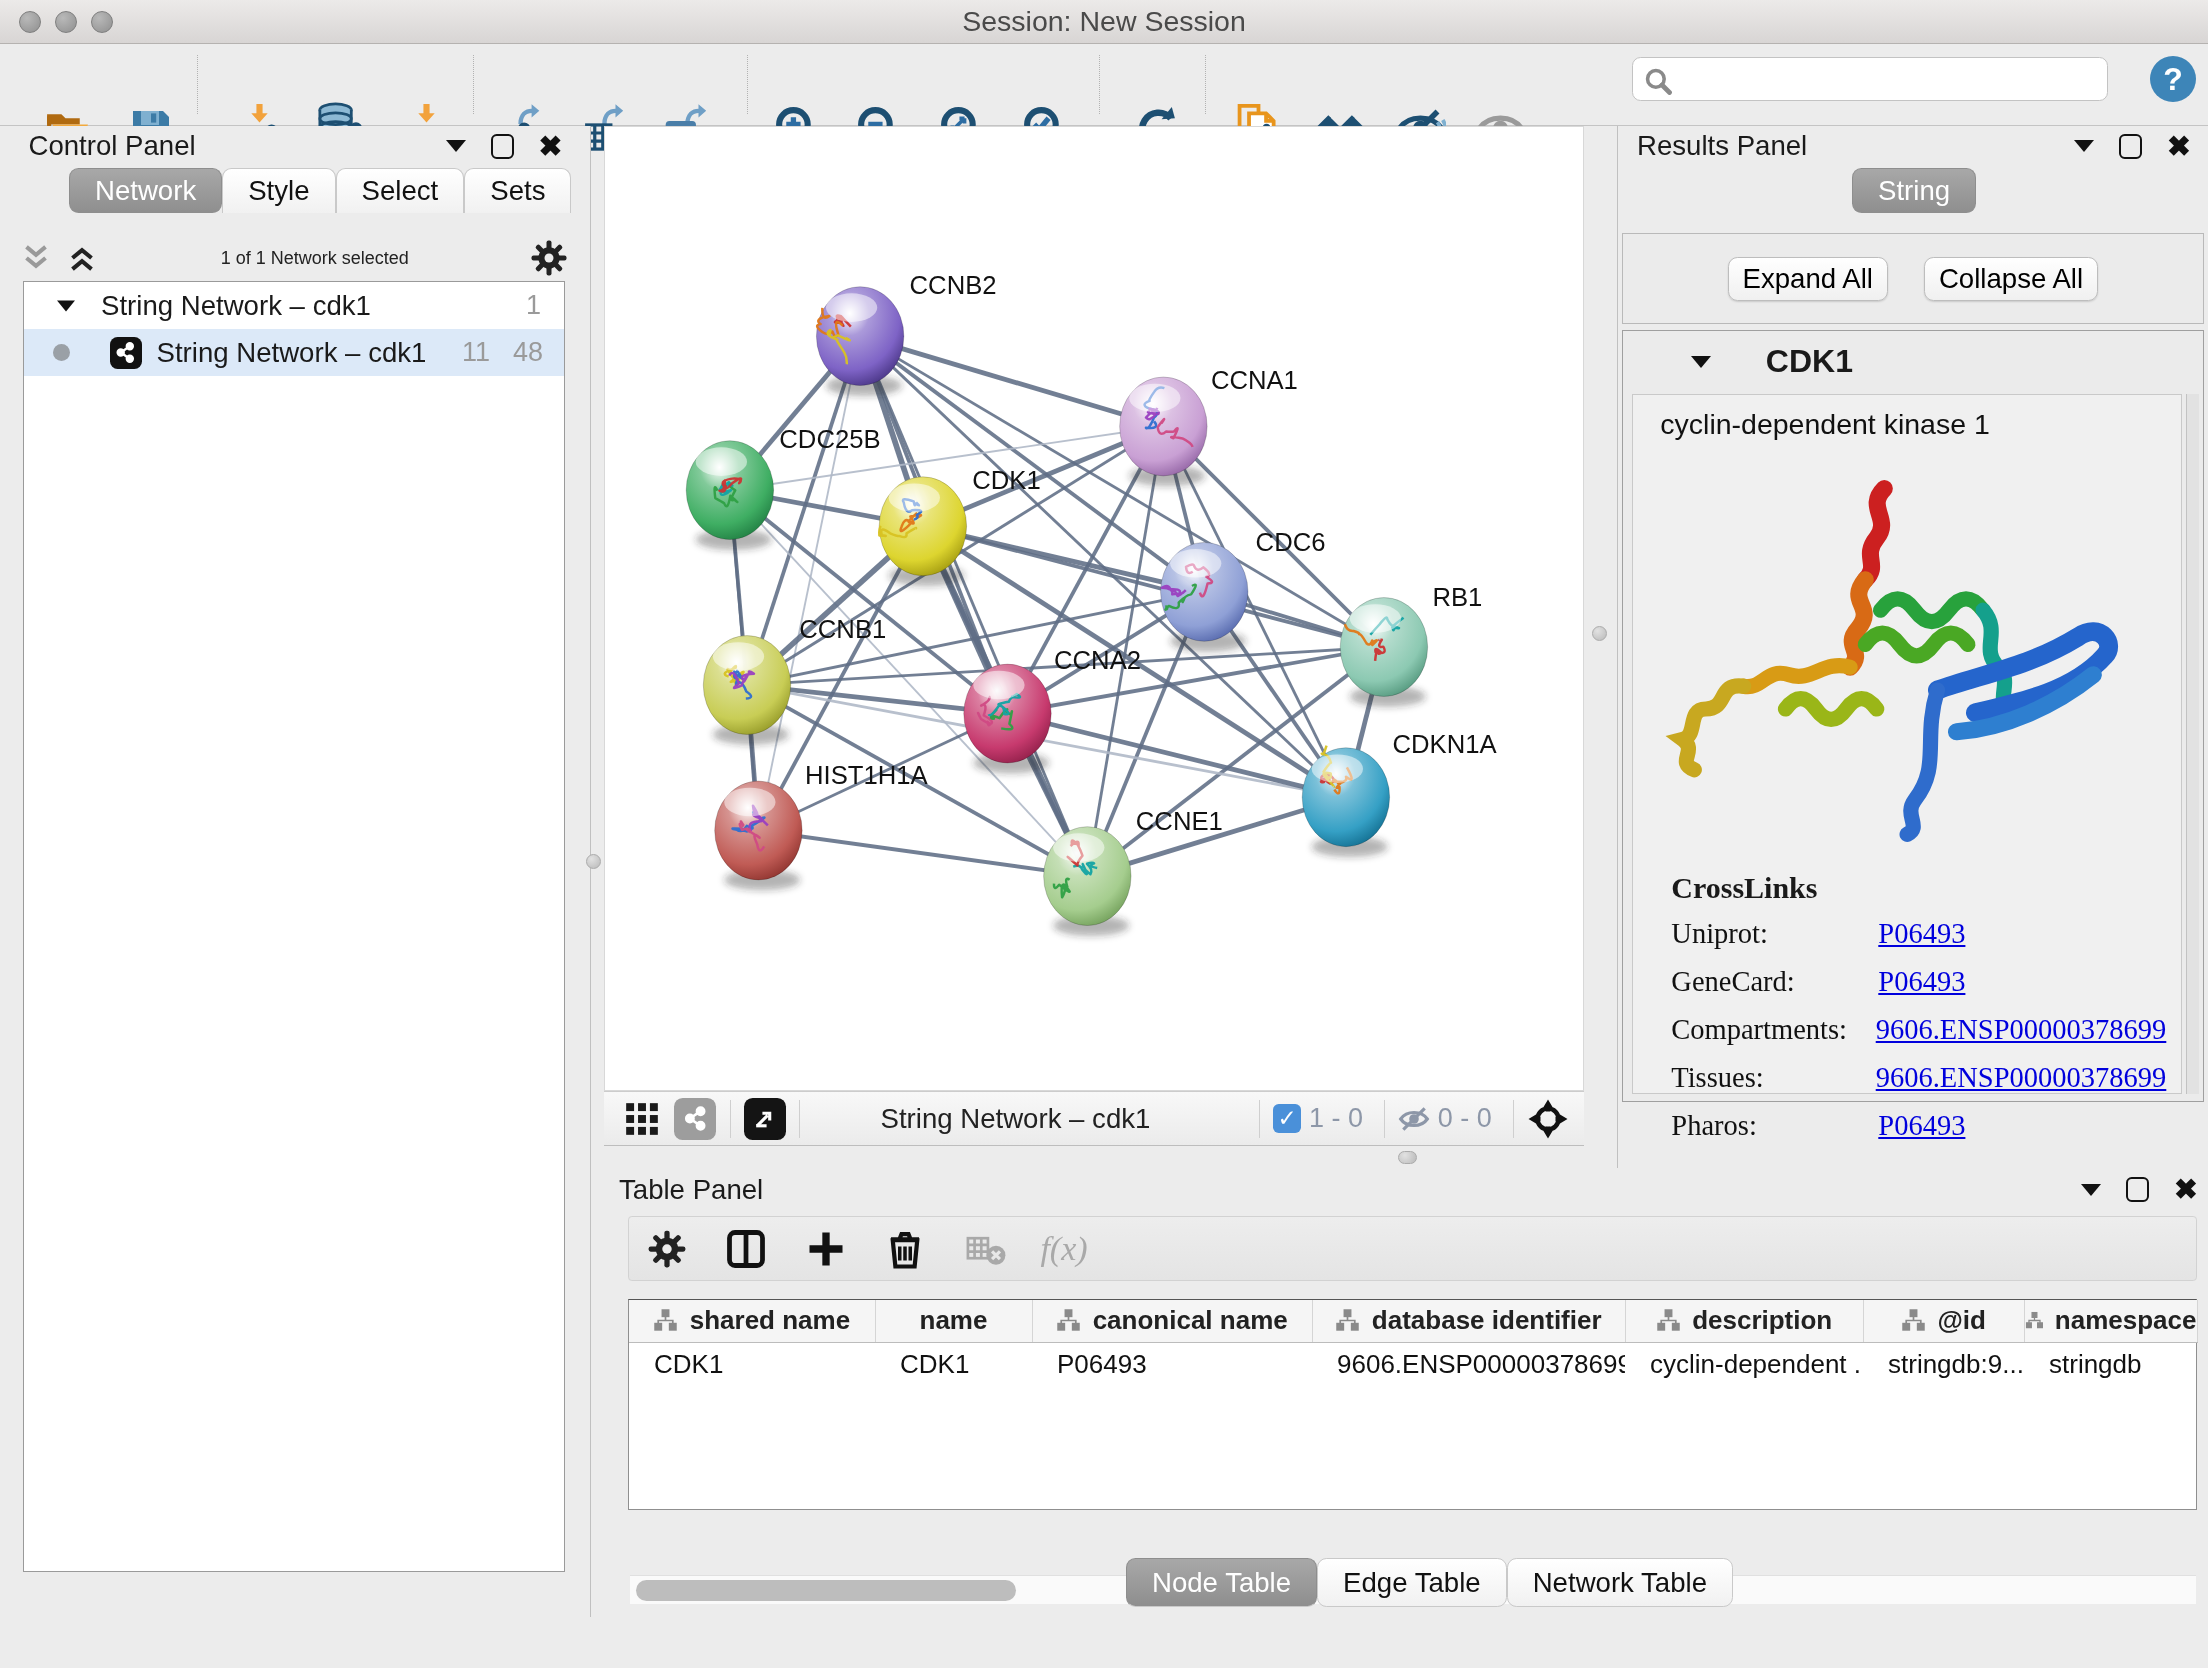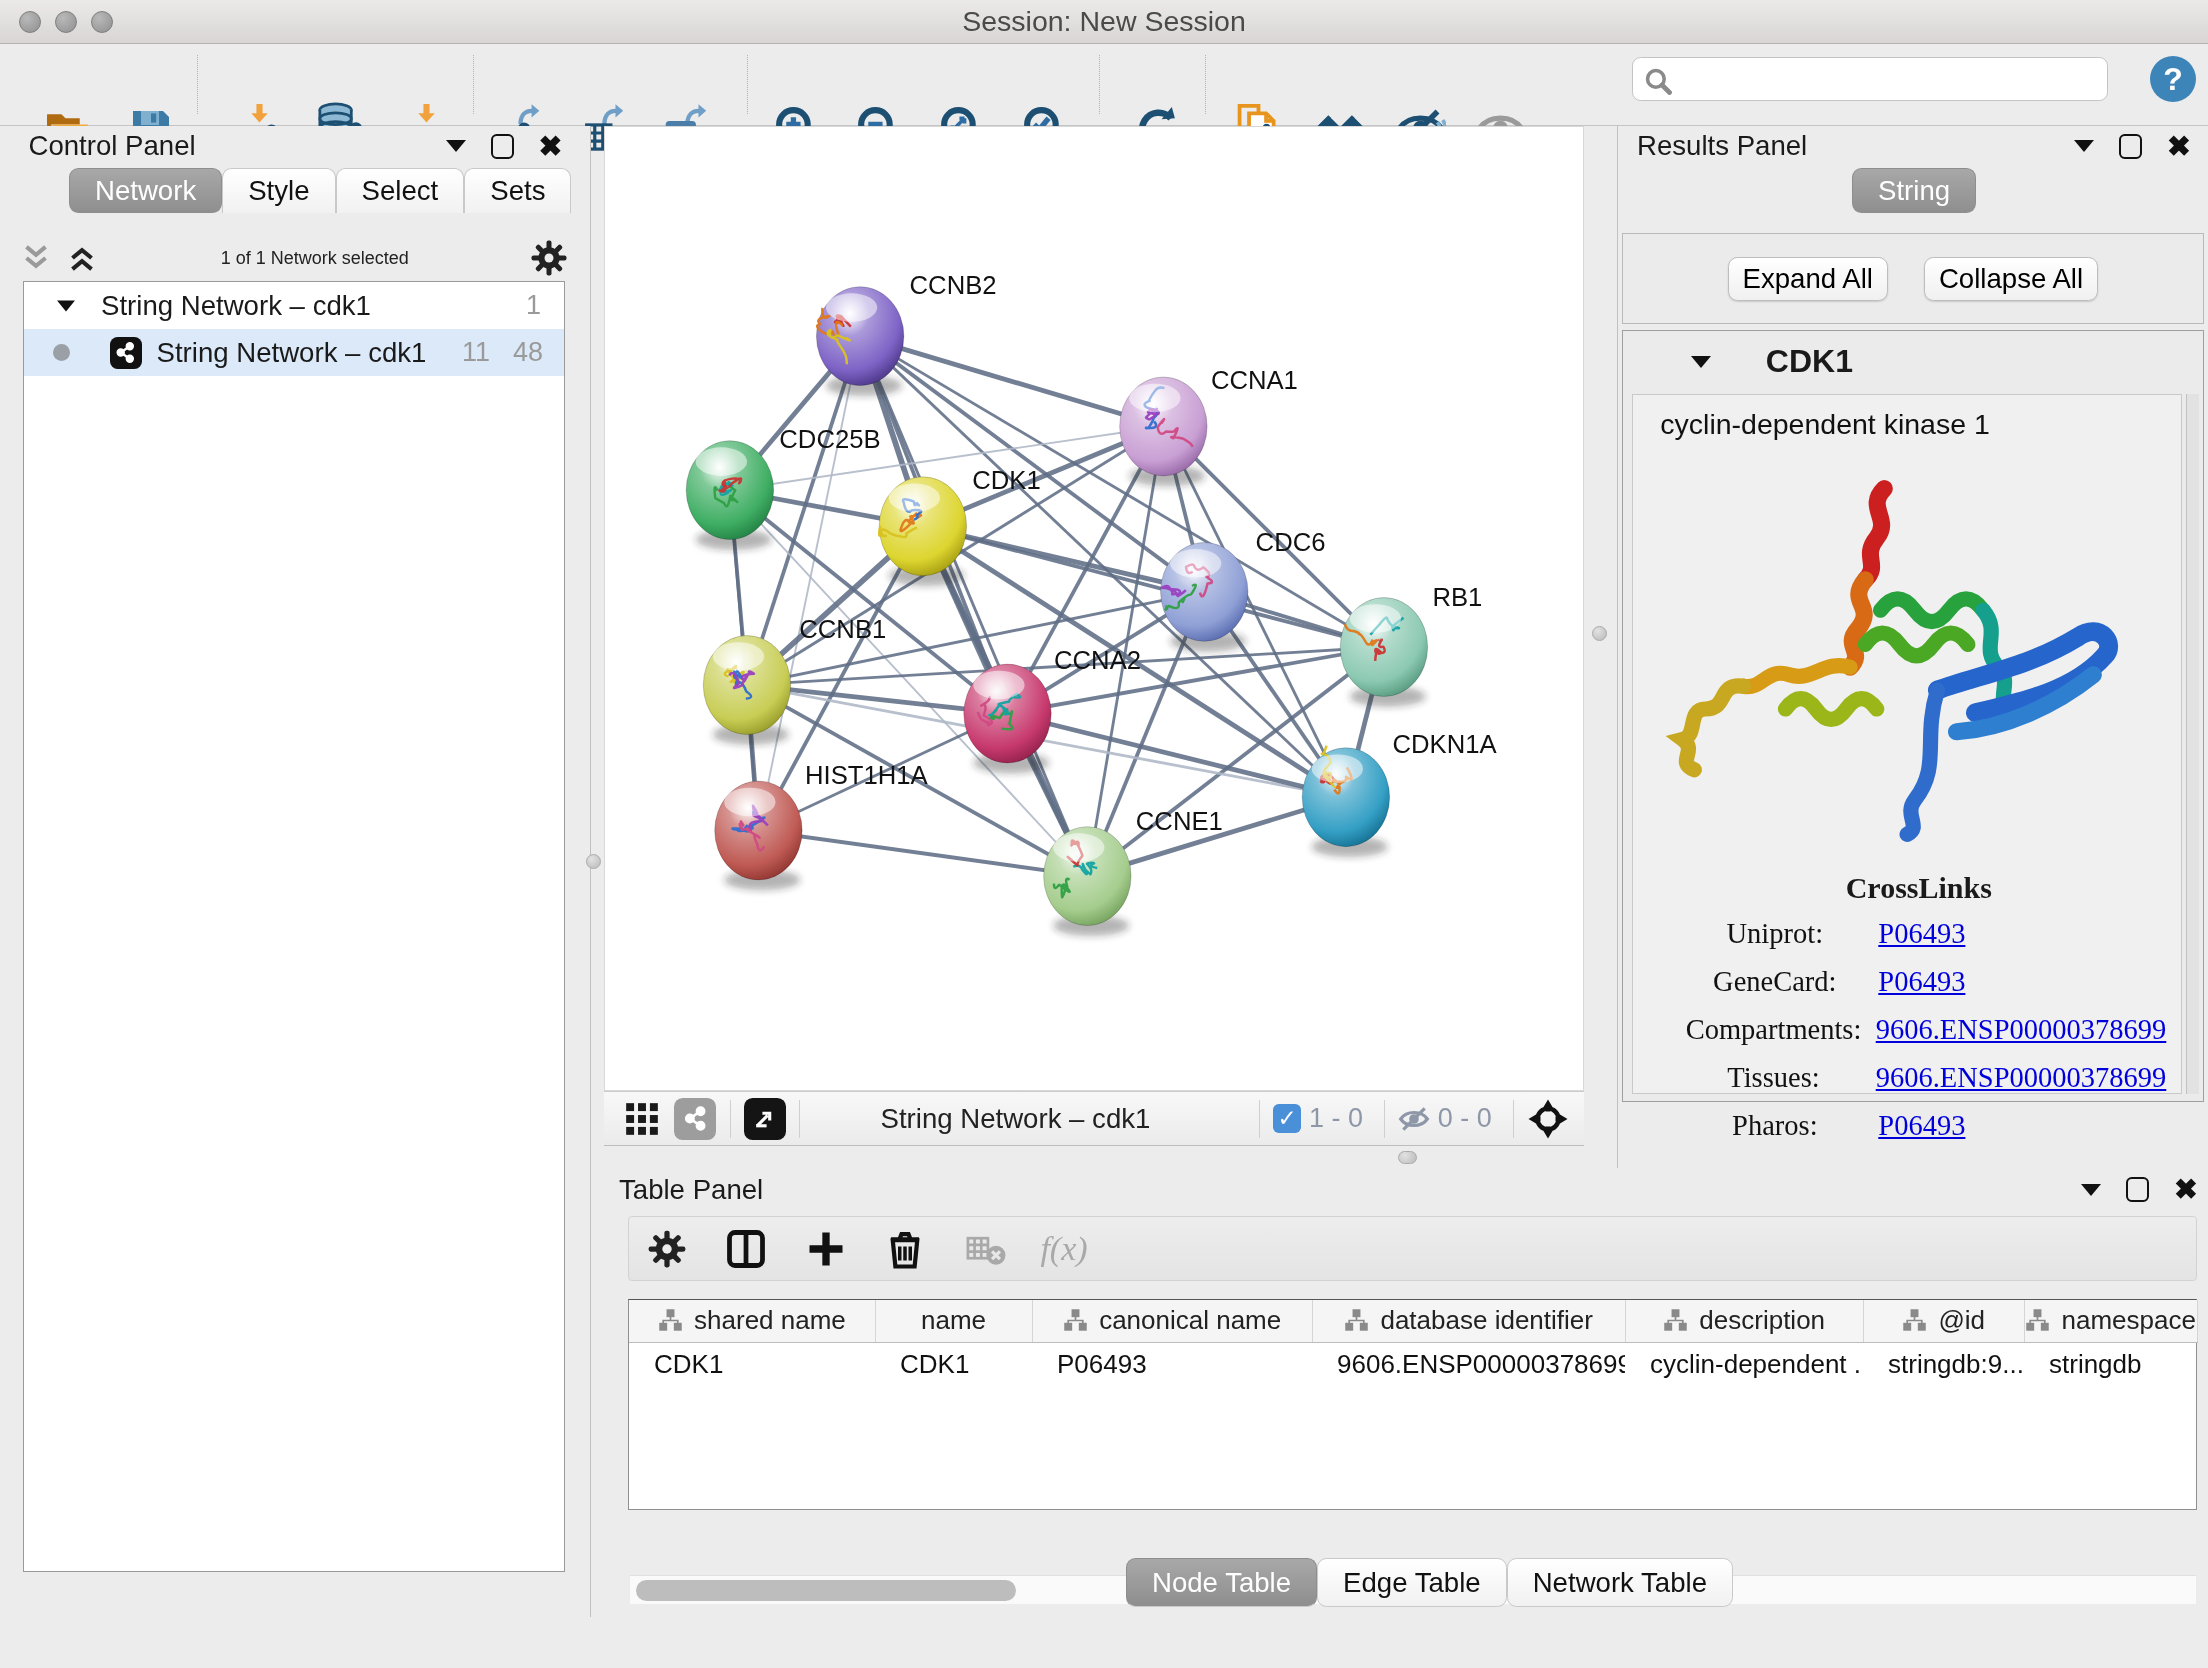--- a/index.html
+++ b/index.html
@@ -89,21 +89,21 @@
     justify-content:center; gap:36px; }
   .rp-btn { height:44px; padding:0 14px; background:linear-gradient(#ffffff,#f0f0f0);
     border:1px solid #bdbdbd; border-radius:9.5px; font-size:27.6px; display:flex;
     align-items:center; box-shadow:0 1px 1.9px rgba(0,0,0,.15); }
   #rp-frame2 { position:absolute; left:3.8px; top:204px; width:582px; height:772px;
     background:#ebebeb; border:1px solid #9f9f9f; }
   #cdk1-head { position:absolute; left:0; top:0; width:580px; height:61px; display:flex;
     align-items:center; gap:55px; padding-left:68px; }
   #cdk1-head .t { font-size:32px; font-weight:bold; }
   #cdk1-body { position:absolute; left:9.5px; top:63px; width:550px; height:700px;
-    background:#f0f0f0; border:1px solid #c9c9c9;text-align:center; }
+    background:#f0f0f0; border:1px solid #c9c9c9; }
   #cdk1-desc { position:absolute; left:27px; top:13.3px; font-size:28.5px; color:#111; }
   #protein-img { position:absolute; left:19px; top:67px; }
   #crosslinks { position:absolute; left:38px; top:476px; width:495px;
     font-family:"Liberation Serif", serif; }
   #crosslinks .cl-title { font-size:30px; font-weight:bold; margin-bottom:13.3px; }
   .cl-row { display:flex; margin-bottom:16px; font-size:28.5px; }
   .cl-row .lbl { width:207px; color:#111; }
   .cl-row .lnk { color:#0000dd; text-decoration:underline; }
   #rp-scroll { position:absolute; right:3.8px; top:63px; width:13.3px; height:700px;
     background:#e2e2e2; border-left:1px solid #c2c2c2; }
@@ -114,21 +114,21 @@
     align-items:center; justify-content:space-between; }
   #tp-toolbar { position:absolute; left:36px; top:48px; width:1569px; height:65px;
     background:linear-gradient(#ededed,#e4e4e4); border:1px solid #d2d2d2; border-radius:3.8px;
     display:flex; align-items:center; gap:28.5px; padding-left:12px; }
   #tp-toolbar .ticn { width:51px; height:51px; display:flex; align-items:center; justify-content:center; }
   #fx-label { font-family:"Liberation Serif", serif; font-style:italic; font-size:34px; color:#a9a9a9; }
   #data-table { position:absolute; left:36px; top:131px; width:1569px; height:211px;
     background:#fff; border:1px solid #8f8f8f; border-top:1.9px solid #555; }
   #data-table table { border-collapse:collapse; width:1567px; table-layout:fixed; }
   #data-table th { height:42px; background:#f5f5f5; border-right:1px solid #d5d5d5;
-    border-bottom:1px solid #bcbcbc; font-size:26px; font-weight:normal; color:#222; }
+    border-bottom:1px solid #bcbcbc; font-size:26px; font-weight:bold; color:#222; }
   #data-table th .hwrap { display:flex; align-items:center; justify-content:center; gap:11.4px;
     overflow:hidden; white-space:nowrap; }
   #data-table td { height:44px; font-size:26px; color:#111; padding-left:25px;
     overflow:hidden; white-space:nowrap; }
   #hscroll { position:absolute; left:38px; top:407px; width:1566px; height:28.5px;
     background:#fafafa; border-top:1px solid #e0e0e0; }
   #hscroll .thumb { position:absolute; left:5.7px; top:3.8px; width:380px; height:21px;
     border-radius:10.5px; background:#bdbdbd; }
   #tp-tabs { position:absolute; left:534px; top:390px; display:flex; }
   #tp-tabs .tab { border-radius:9.5px; height:49px; font-size:27.6px; border-bottom:1px solid #c9c9c9; }

